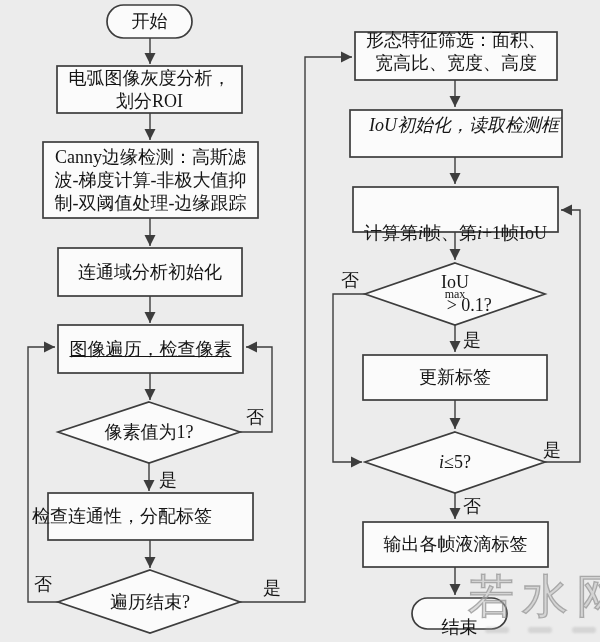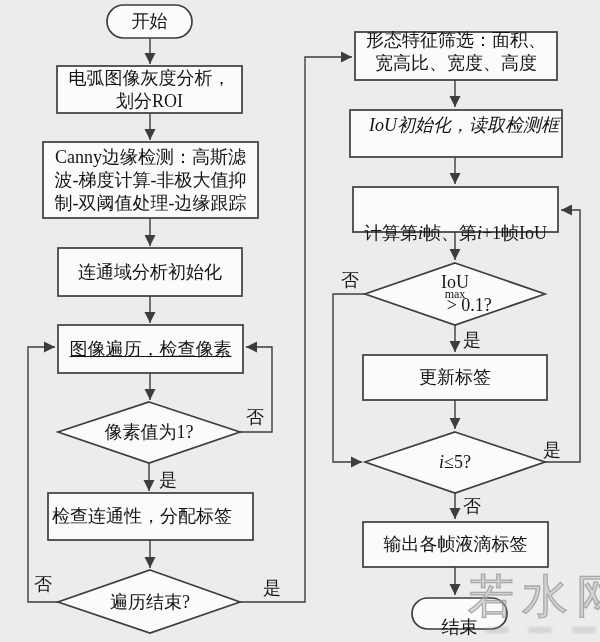--- a/index.html
+++ b/index.html
@@ -84,21 +84,21 @@
     <div>波-梯度计算-非极大值抑</div>
     <div>制-双阈值处理-边缘跟踪</div>
   </div>
 
   <div class="txt" style="left:58px;top:248px;width:184px;height:48px;">连通域分析初始化</div>
 
   <div class="txt" style="left:58px;top:325px;width:185px;height:48px;text-decoration:underline;">图像遍历，检查像素</div>
 
   <div class="txt" style="left:78px;top:420px;width:142px;height:24px;">像素值为1?</div>
 
-  <div class="txt" style="left:52px;top:493px;width:180px;height:47px;">检查连通性，分配标签</div>
+  <div class="txt" style="left:32px;top:493px;width:180px;height:47px;">检查连通性，分配标签</div>
 
   <div class="txt" style="left:80px;top:590px;width:140px;height:24px;">遍历结束?</div>
 
   <div class="txt" style="left:355px;top:20px;width:202px;height:64px;">
     <div>形态特征筛选：面积、</div>
     <div>宽高比、宽度、高度</div>
   </div>
 
   <div class="txt" style="left:350px;top:102px;width:228px;height:47px;font-style:italic;">IoU初始化，读取检测框</div>
 

